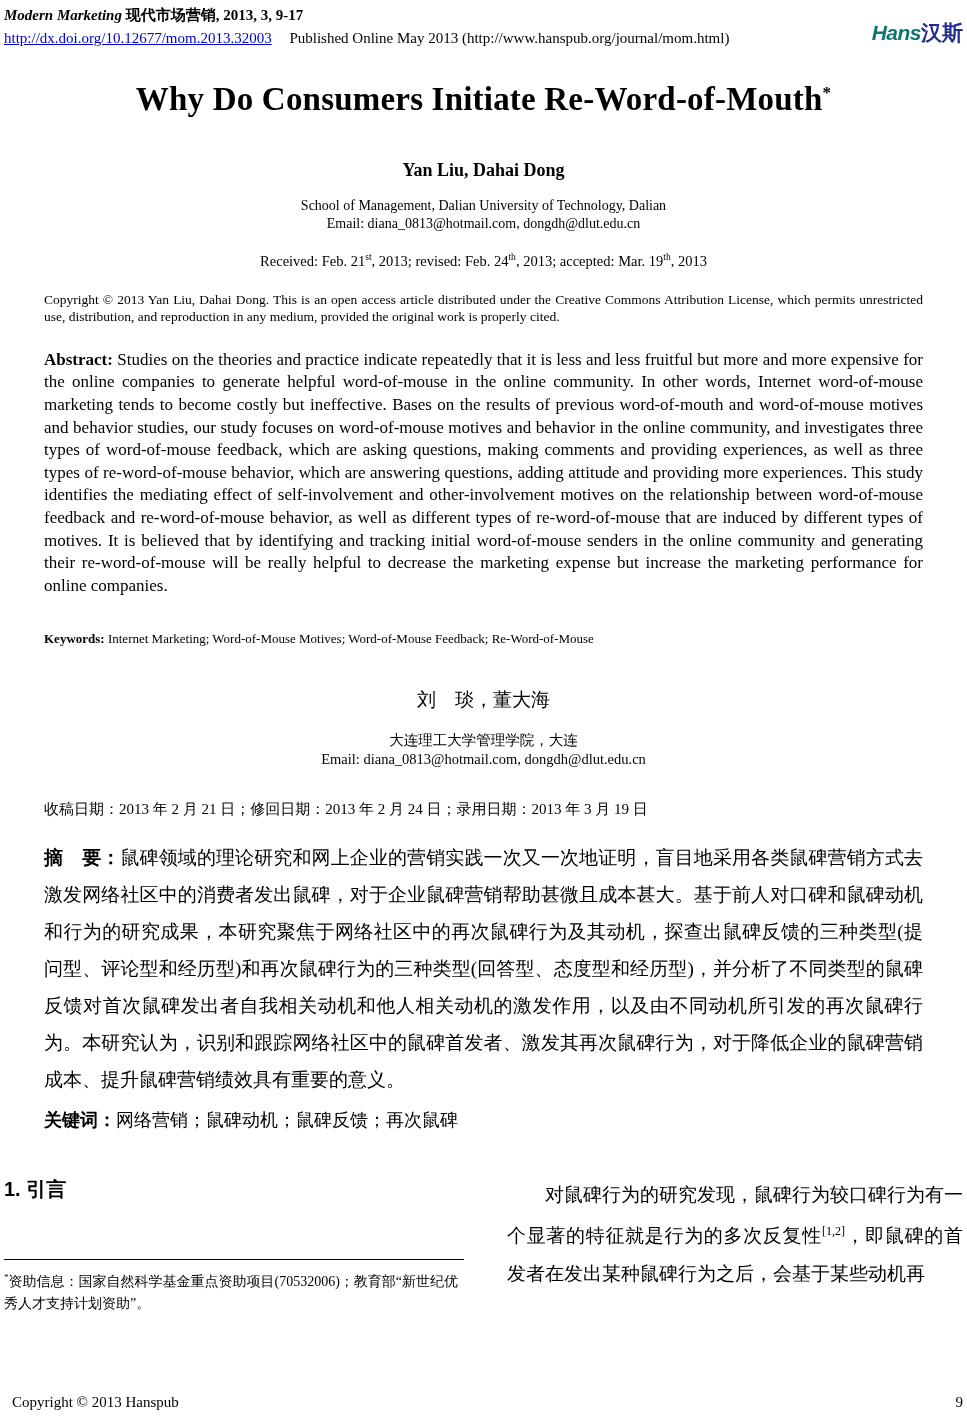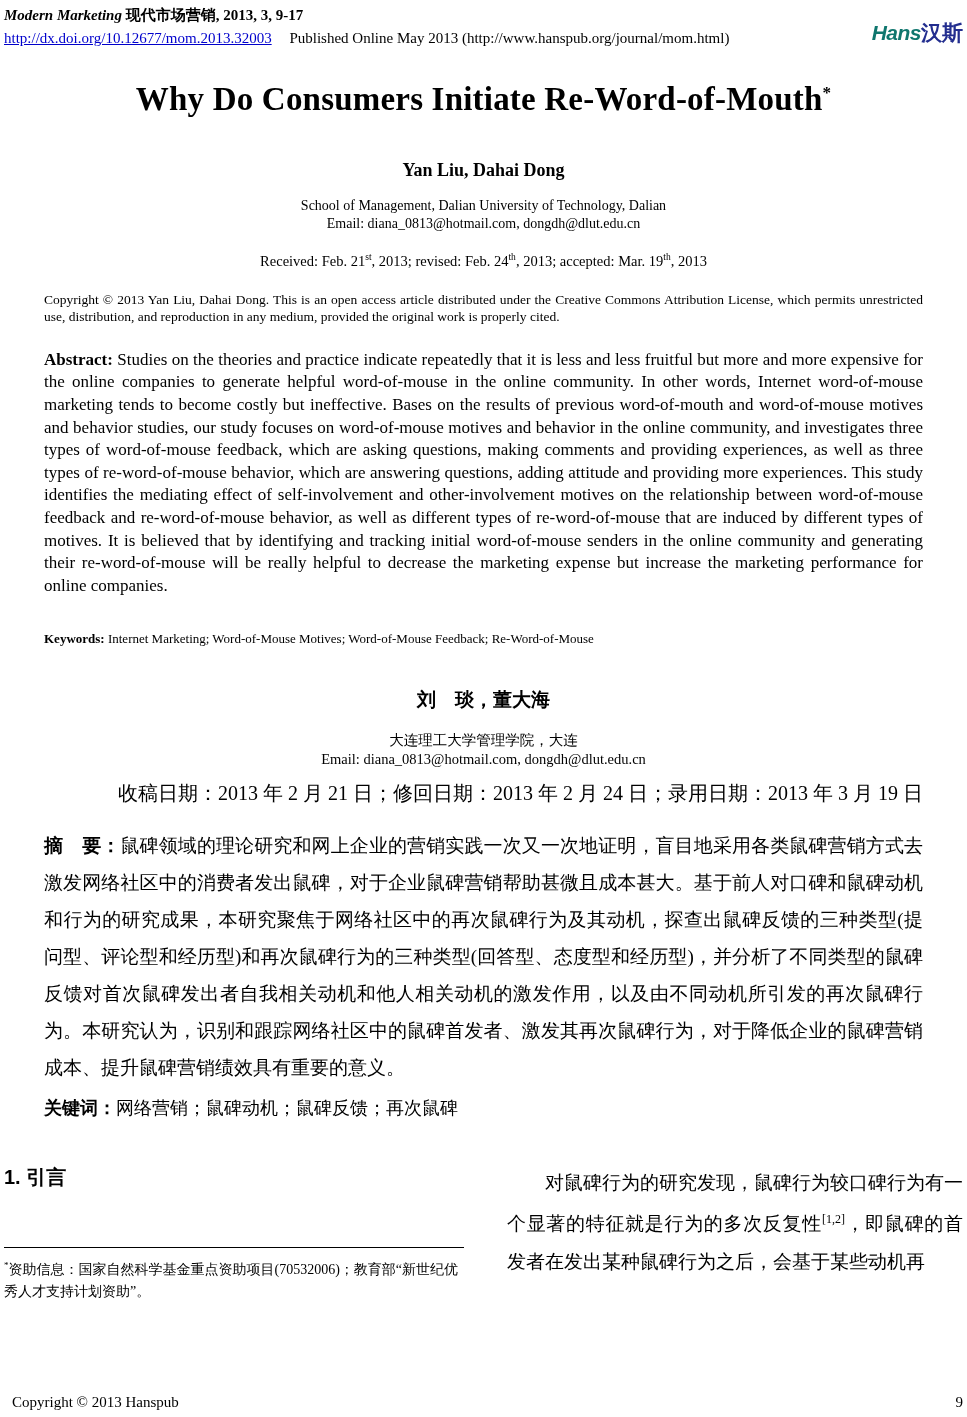--- a/index.html
+++ b/index.html
@@ -30,23 +30,23 @@
   .received { text-align:center; font-size:14.5px; margin-top:19px; }
   .received sup { font-size:9.5px; }
   .license { font-size:13.5px; line-height:17px; text-align:justify; margin-top:21px; }
   .abstract { font-size:17px; line-height:22.6px; text-align:justify; margin-top:24px; }
   .abstract .lbl, .kw .lbl { font-weight:bold; }
   .kw { font-size:13px; margin-top:34px; }
 
   .cn-hei { font-family:"Liberation Sans","DejaVu Sans",sans-serif; }
   .cn-title { text-align:center; font-size:34px; font-weight:bold; margin-top:42px; }
   .cn-title sup { font-size:17px; }
-  .cn-authors { text-align:center; font-size:19px; margin-top:40px; font-weight:bold; }
+  .cn-authors { text-align:center; font-size:19px; margin-top:40px; font-weight:normal; }
   .cn-affil { text-align:center; font-size:14.5px; line-height:19px; margin-top:18px; }
-  .cn-dates { text-align:right; font-size:20px; margin-top:11px; }
+  .cn-dates { text-align:left; font-size:15px; margin-top:31px; }
   .cn-abstract { font-size:19px; line-height:37px; text-align:justify; margin-top:20px; }
   .cn-abstract .lbl { font-weight:bold; }
   .cn-kw { font-size:18px; margin-top:10px; }
   .cn-kw .lbl { font-weight:bold; }
 
   
   .cols { display:flex; margin-top:44px; }
   .col-left { width:460px; display:flex; flex-direction:column;gap:40px; }
   .col-gap { width:43px; }
   .col-right { flex:1; }

